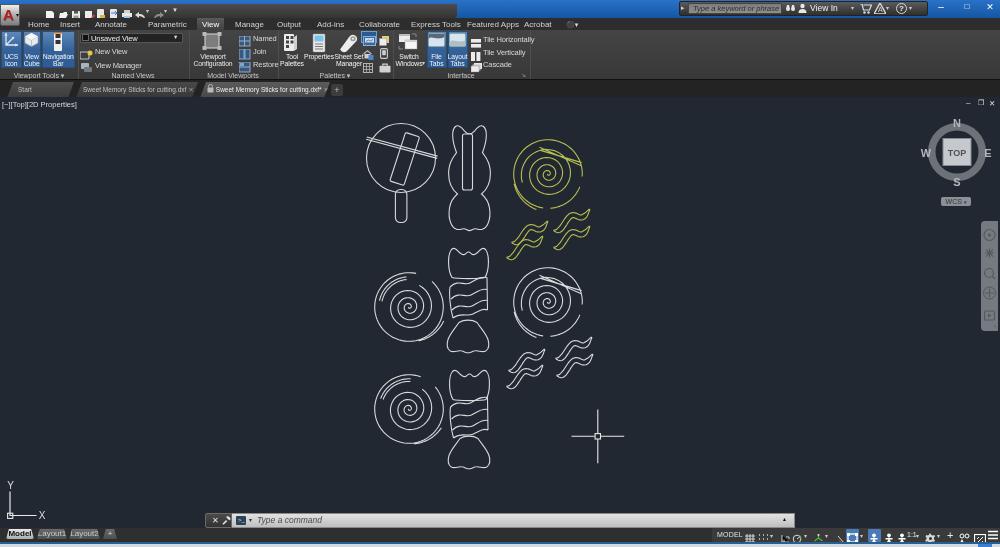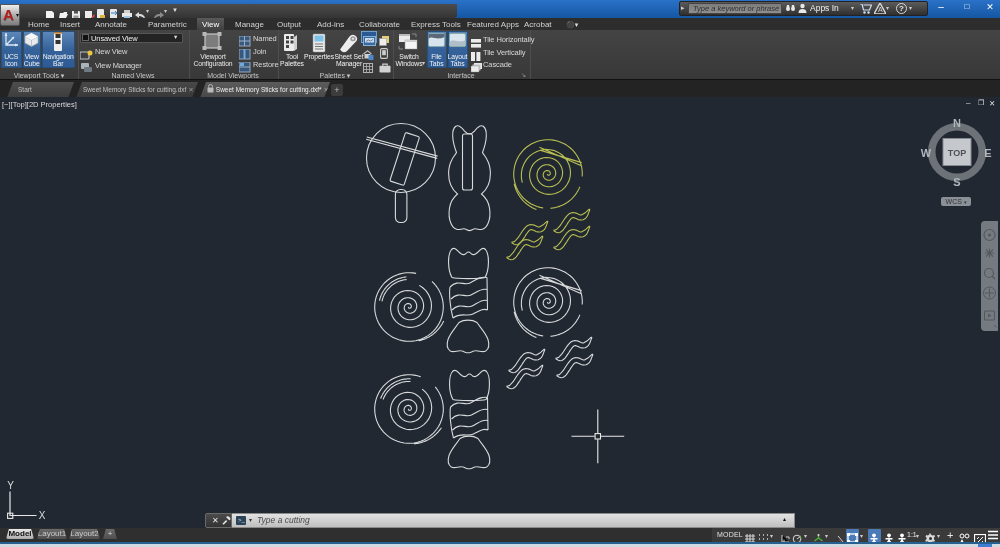--- a/index.html
+++ b/index.html
@@ -31,21 +31,21 @@
       <div style="position:absolute;left:679px;top:1px;width:249px;height:15px;background:linear-gradient(#5b5b5b,#2f2f2f);border:1px solid #222;border-radius:2px"></div>
       <span style="position:absolute;left:681px;top:4px;font-size:7px;color:#ccc">▸</span>
       <div style="position:absolute;left:688px;top:3px;width:94px;height:11px;background:linear-gradient(#7c7c7c,#8f8f8f);border:1px solid #444;border-radius:1px;font-size:7.5px;font-style:italic;color:#2e2e2e;line-height:10px;padding-left:4px">Type a keyword or phrase</div>
       <svg style="position:absolute;left:785px;top:4px" width="11" height="9" viewBox="0 0 11 9">
         <path d="M1,5 a2,2 0 1 0 4,0 l-1,-4 h-2 z M6,5 a2,2 0 1 0 4,0 l-1,-4 h-2 z" fill="#e8e8e8"></path>
       </svg>
       <svg style="position:absolute;left:798px;top:3px" width="9" height="11" viewBox="0 0 9 11">
         <circle cx="4.5" cy="3" r="2.2" fill="#e8e8e8"></circle>
         <path d="M0.5,10 a4,4 0 0 1 8,0 z" fill="#e8e8e8"></path>
       </svg>
-      <span style="position:absolute;left:810px;top:3px;font-size:8.5px;color:#f0f0f0">Apps In</span>
+      <span style="position:absolute;left:810px;top:3px;font-size:8.5px;color:#f0f0f0">View In</span>
       <span style="position:absolute;left:851px;top:4px;font-size:6px;color:#ccc">▾</span>
       <svg style="position:absolute;left:860px;top:4px" width="12" height="10" viewBox="0 0 12 10">
         <path d="M0,0 h2 l1.5,6 h6 l2,-5 h-8" stroke="#cfe2f4" fill="none" stroke-width="1.2"></path>
         <circle cx="4.5" cy="8.5" r="1.2" fill="#cfe2f4"></circle>
         <circle cx="8.5" cy="8.5" r="1.2" fill="#cfe2f4"></circle>
       </svg>
       <svg style="position:absolute;left:874px;top:3px" width="12" height="11" viewBox="0 0 12 11">
         <path d="M6,0 L12,11 H0 Z" fill="none" stroke="#d8d8d8" stroke-width="1.4"></path>
         <text x="4" y="9" font-size="7" fill="#d8d8d8">A</text>
       </svg>
@@ -377,21 +377,21 @@
       <div style="position:absolute;left:0;top:0;width:27px;height:14.5px;background:linear-gradient(#4a4a4a,#333);border:1px solid #6a6a6a;border-radius:2px 0 0 2px;"></div>
       <span style="position:absolute;left:7px;top:2.5px;font-size:8px;color:#e8e8e8">✕</span>
       <svg style="position:absolute;left:17px;top:3px" width="9" height="9" viewBox="0 0 9 9">
         <path d="M1,8.2 L4.6,4.6" stroke="#e8e8e8" stroke-width="1.5" fill="none"></path>
         <path d="M4,1 a2.6,2.6 0 0 1 4,3.2 L6.4,3.6 L5.4,2.6 Z" fill="#e8e8e8"></path>
       </svg>
       <div style="position:absolute;left:27px;top:0;width:563px;height:14.5px;background:linear-gradient(#e2e2e2,#bfbfbf);border:1px solid #8a8a8a;border-left:none"></div>
       <div style="position:absolute;left:31px;top:2.5px;width:10px;height:9px;background:#2b4257;border-radius:1px"></div>
       <span style="position:absolute;left:33px;top:3.5px;font-size:6px;color:#cfe2f4">&gt;_</span>
       <span style="position:absolute;left:44px;top:3px;font-size:6px;color:#333">▾</span>
-      <span style="position:absolute;left:52px;top:2px;font-size:8.5px;font-style:italic;color:#4a4a4a">Type a cutting</span>
+      <span style="position:absolute;left:52px;top:2px;font-size:8.5px;font-style:italic;color:#4a4a4a">Type a command</span>
       <span style="position:absolute;left:578px;top:2px;font-size:6px;color:#111">▴</span>
     </div>
   <div class="abs" id="statusrow">
       <div style="position:absolute;left:6px;top:0.5px;width:28px;height:10.5px;background:linear-gradient(#e8e8e8,#aaa);clip-path:polygon(3px 0,calc(100% - 3px) 0,100% 100%,0 100%);color:#111;font-weight:bold;font-size:8px;text-align:center;line-height:10px;border-radius:2px">Model</div>
       <div style="position:absolute;left:37px;top:0.5px;width:30px;height:10.5px;background:linear-gradient(#6a6a6a,#4e4e4e);clip-path:polygon(3px 0,calc(100% - 3px) 0,100% 100%,0 100%);color:#ccc;font-size:8px;text-align:center;line-height:10px;border-radius:2px">Layout1</div>
       <div style="position:absolute;left:69px;top:0.5px;width:31px;height:10.5px;background:linear-gradient(#6a6a6a,#4e4e4e);clip-path:polygon(3px 0,calc(100% - 3px) 0,100% 100%,0 100%);color:#ccc;font-size:8px;text-align:center;line-height:10px;border-radius:2px">Layout2</div>
       <div style="position:absolute;left:103px;top:0.5px;width:14px;height:10.5px;background:linear-gradient(#6a6a6a,#4e4e4e);clip-path:polygon(3px 0,calc(100% - 3px) 0,100% 100%,0 100%);color:#ddd;font-size:8px;text-align:center;line-height:10px">+</div>
       <div style="position:absolute;left:712px;top:0;width:288px;height:14px;background:#3a3a3a"></div>
       <span style="position:absolute;left:717px;top:3px;font-size:7px;color:#e0e0e0;letter-spacing:0.2px">MODEL</span>
       <span style="position:absolute;left:745px;top:2px"><svg width="10" height="10" viewBox="0 0 10 10">

